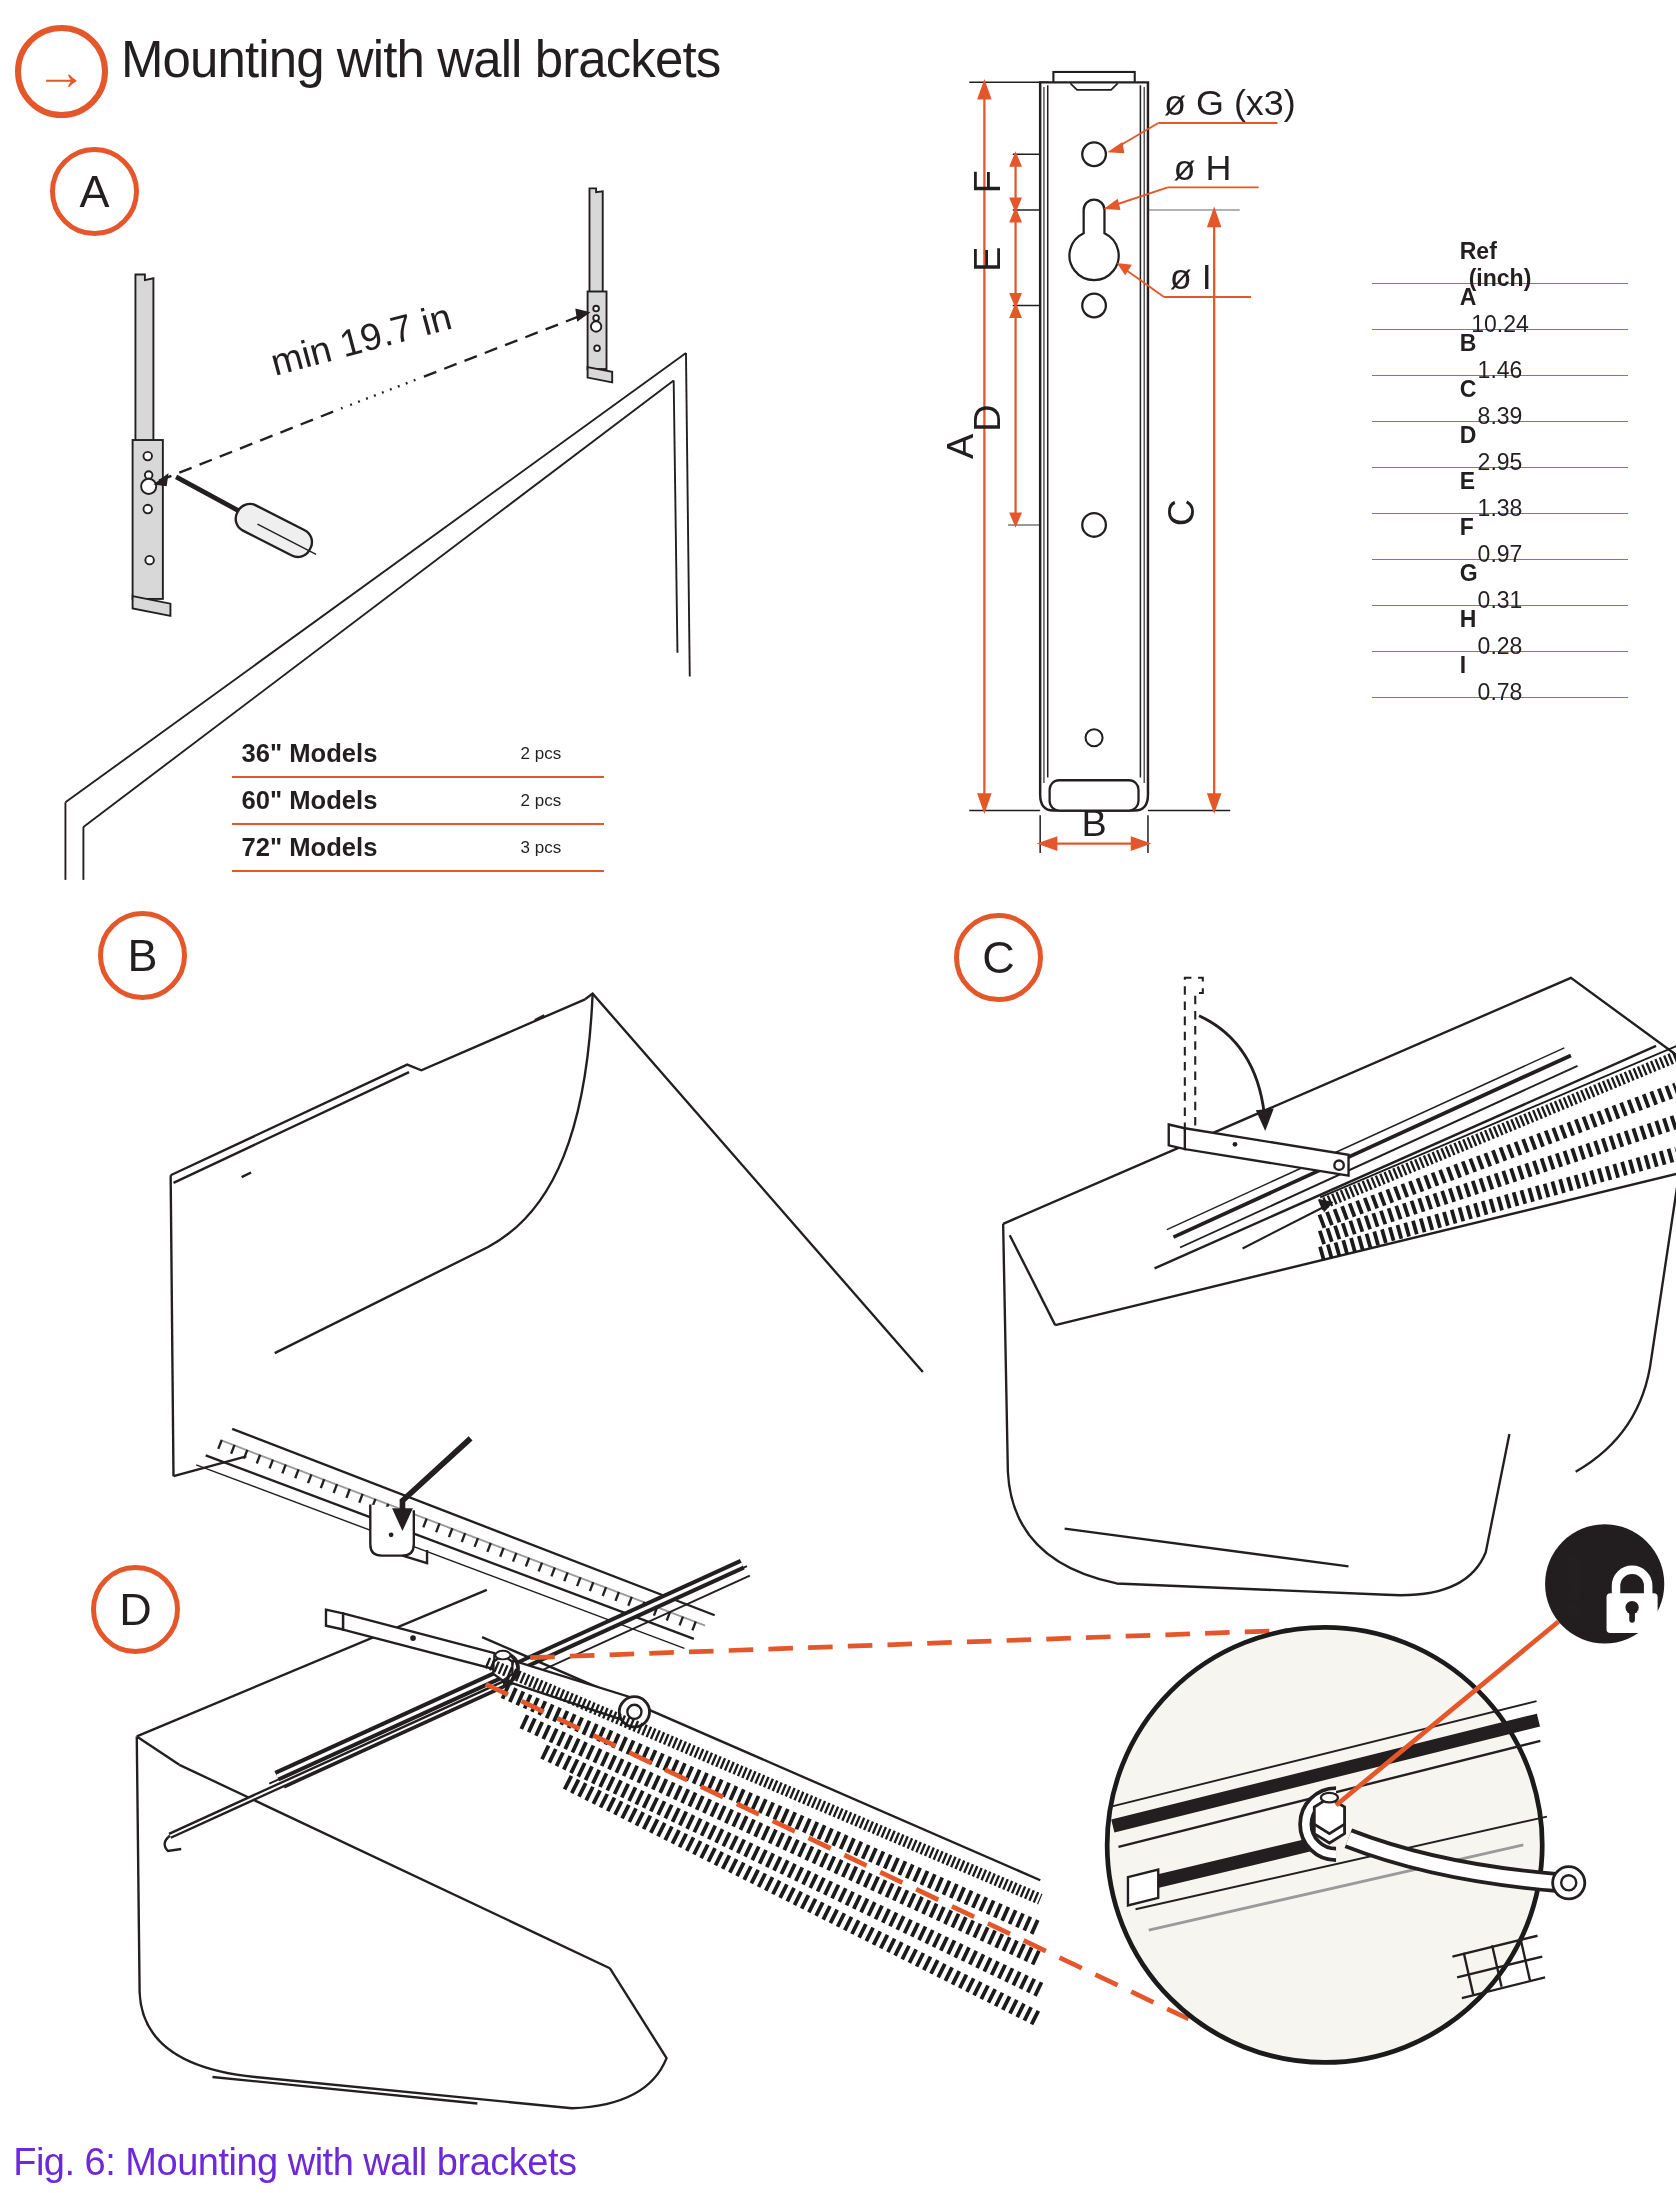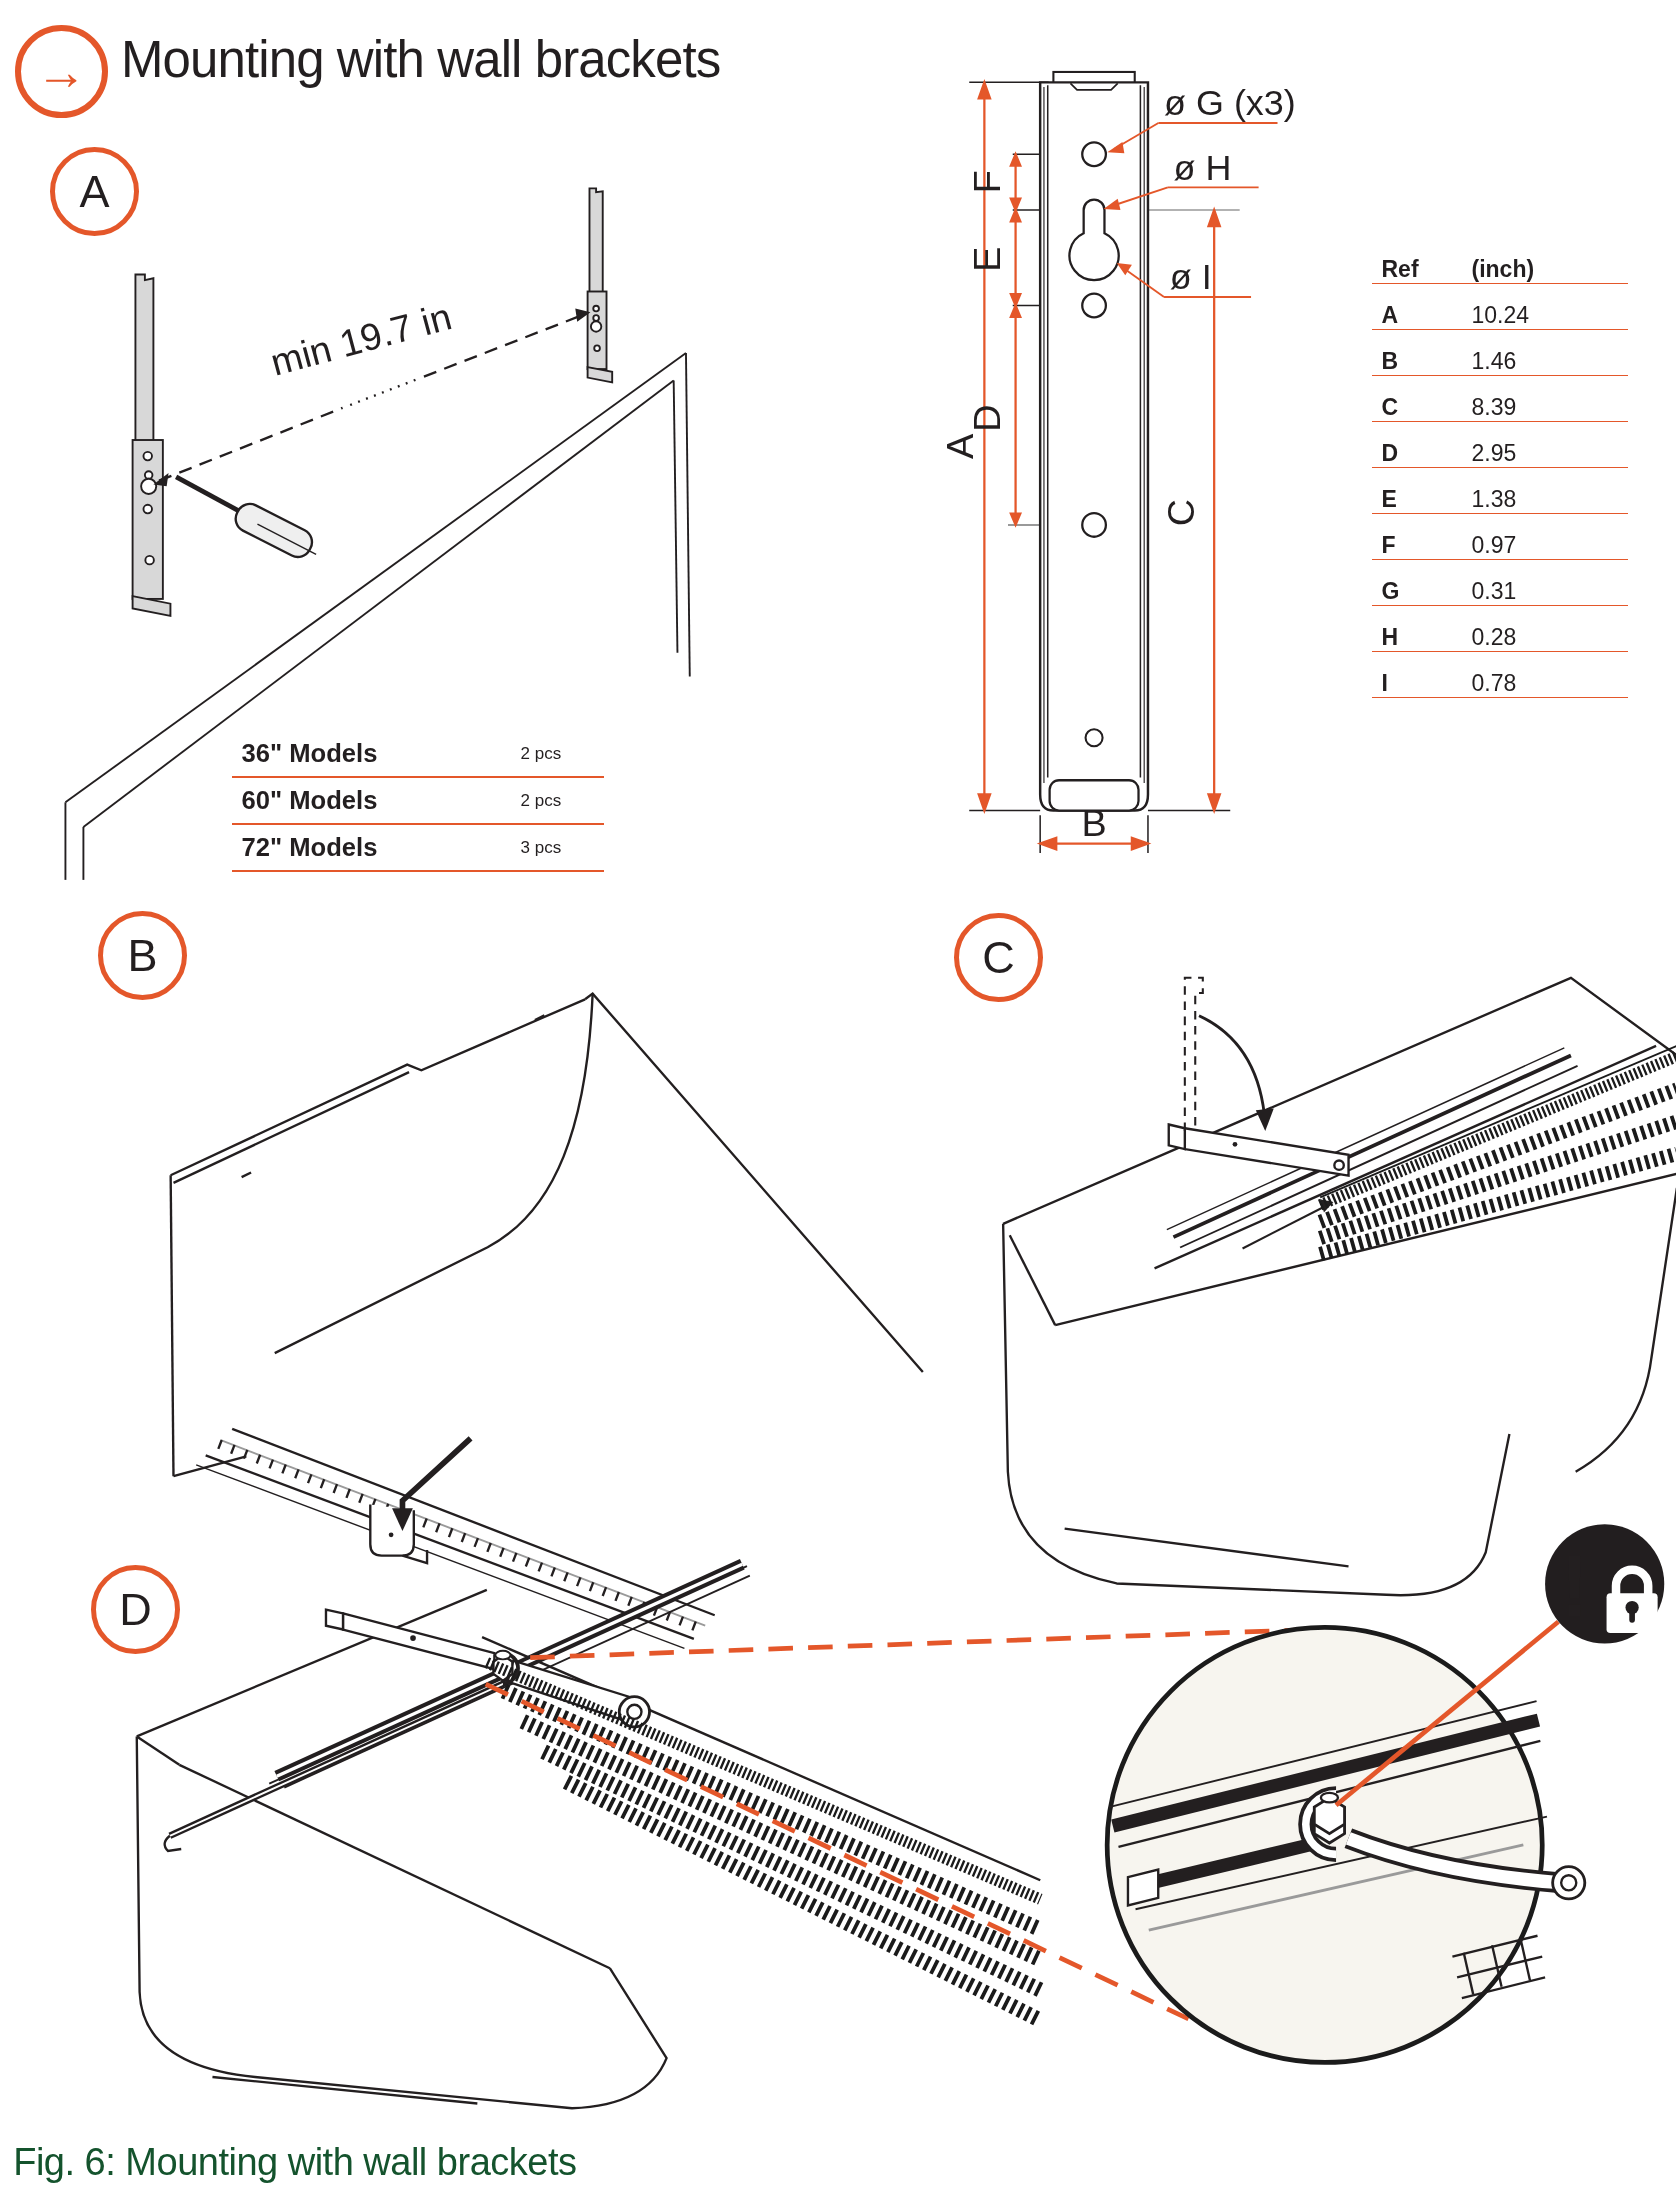--- a/index.html
+++ b/index.html
@@ -8,31 +8,31 @@
   .abs{position:absolute;}
   
   .hdr-icon{left:15px;top:24.6px;width:81px;height:81px;border:6.6px solid #E4572A;border-radius:50%;
             display:flex;align-items:center;justify-content:center;color:#E4572A;font-size:51px;font-weight:bold;}
   .page-title{left:121px;top:30px;font-size:51px;font-weight:normal;letter-spacing:-0.9px;color:#231F20;}
   
   .sec-circle{width:79px;height:79px;border:5.7px solid #E4572A;border-radius:50%;
               display:flex;align-items:center;justify-content:center;font-size:45px;color:#231F20;}
   
   .dim-table{left:1372px;top:238px;width:256px;}
-  .dim-row{display:flex;height:45px;align-items:flex-end;border-bottom:1.9px solid #E4572A;}
+  .dim-row{display:flex;height:45px;align-items:center;border-bottom:1.9px solid #E4572A;flex-direction:column;}
   .dim-row .c1{width:90px;font-weight:bold;font-size:23px;padding-left:9.5px;}
   .dim-row .c2{font-size:23px;}
   .dim-head{border-bottom:1.9px solid #E4572A;}
   .dim-head .c2{font-weight:bold;}
   
   .models-table{left:232px;top:731px;width:372px;}
   .model-row{display:flex;height:45px;align-items:center;border-bottom:2.4px solid #E4572A;}
   .model-row .m1{width:279px;font-weight:bold;font-size:25.6px;padding-left:9.5px;}
   .model-row .m2{font-size:17px;}
-  .caption{left:13.2px;top:2141px;font-size:38px;color:#14532d;letter-spacing:-0.5px;}
+  .caption{left:13.2px;top:2141px;font-size:38px;color:#6d28d9;letter-spacing:-0.5px;}
   svg{position:absolute;overflow:visible;}
   svg text{font-family:"Liberation Sans", sans-serif;fill:#231F20;}
 </style>
 </head>
 <body>
 
 <div id="page">
 
   <div class="abs hdr-icon">
     <span>→</span>

